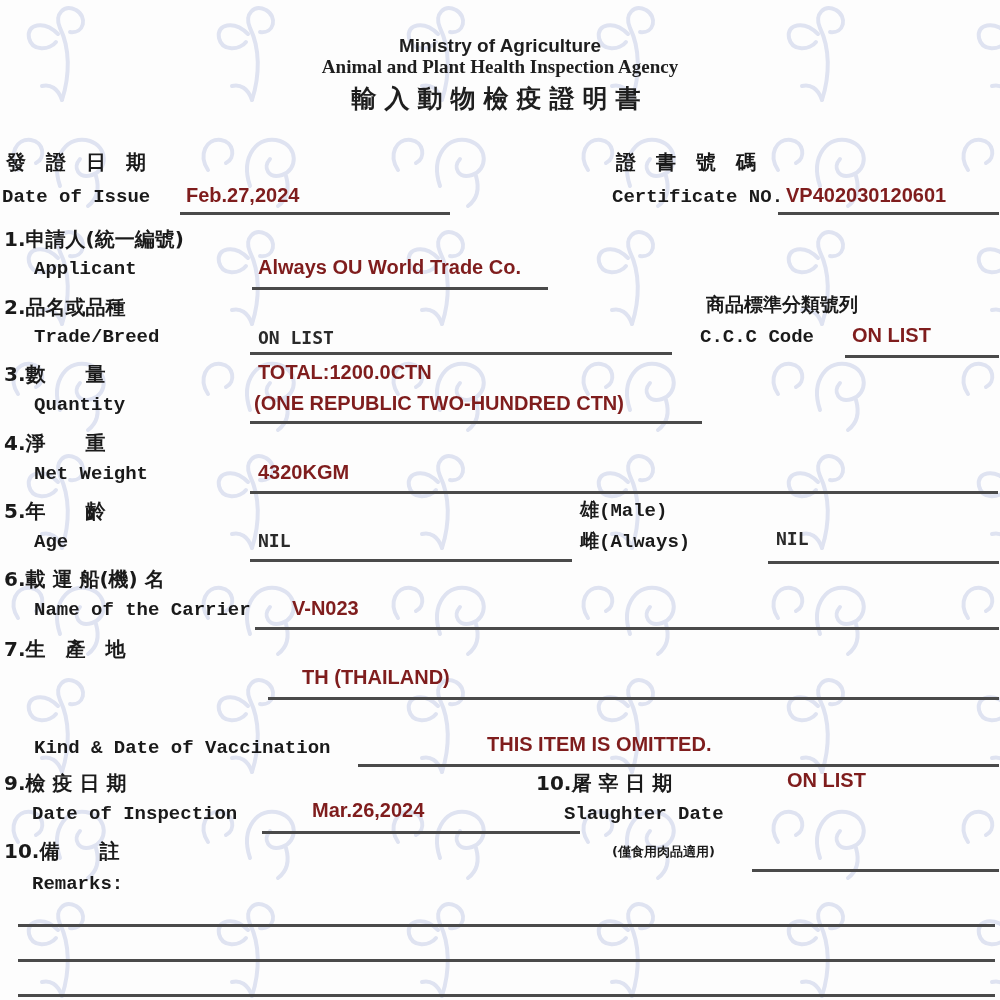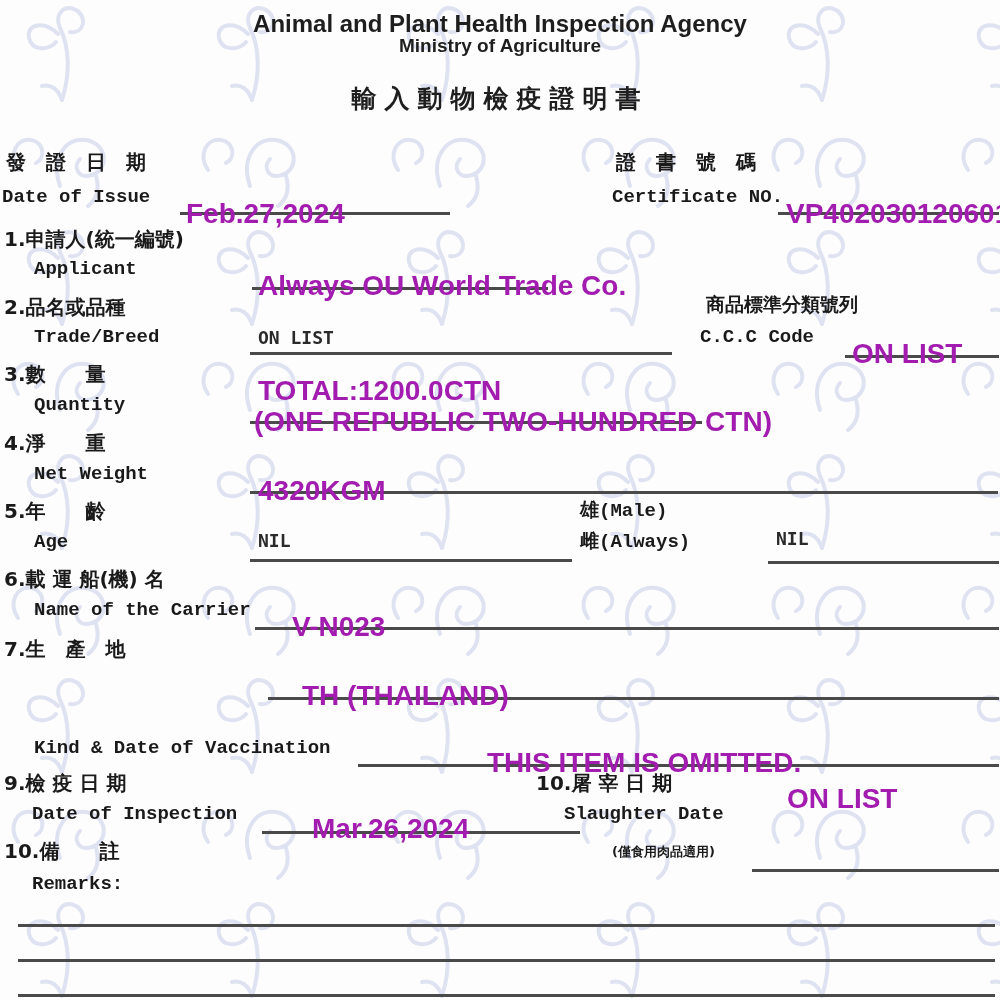--- a/index.html
+++ b/index.html
@@ -5,24 +5,24 @@
   html,body{margin:0;padding:0;background:#ffffff;}
   .page{
     position:relative;width:1000px;height:1000px;overflow:hidden;
     background:#fdfdfd;color:#1e1e1e;
   }
   .watermark{position:absolute;left:0;top:0;z-index:0;}
   .t{position:absolute;z-index:2;white-space:nowrap;line-height:1.15;}
   .zh{font-family:"DejaVu Sans",sans-serif;font-weight:bold;font-size:20px;color:#1a1a1a;}
   .zh-sm{font-family:"DejaVu Sans",sans-serif;font-weight:bold;font-size:13px;color:#1a1a1a;}
   .lbl{font-family:"Liberation Mono","DejaVu Sans Mono",monospace;font-weight:bold;font-size:19px;color:#1a1a1a;}
-  .val{font-family:"Liberation Sans","DejaVu Sans",sans-serif;font-weight:bold;font-size:28px;color:#a21caf;margin-top:14px;}
+  .val{font-family:"Liberation Sans","DejaVu Sans",sans-serif;font-weight:bold;font-size:20px;color:#7f1d1d;}
   .mval{font-family:"DejaVu Sans Mono","Liberation Mono",monospace;font-weight:bold;font-size:18px;color:#2a2a2a;}
   .center{left:0;width:1000px;text-align:center;}
-  .hdr1{font-family:Liberation Sans, sans-serif;font-weight:bold;font-size:24px;}
+  .hdr1{font-family:Liberation Serif, serif;font-weight:bold;font-size:19px;margin-top:46px;}
   .hdr2{font-family:"Liberation Sans",sans-serif;font-weight:bold;font-size:19px;}
   .hdrzh{font-family:"DejaVu Sans",sans-serif;font-weight:bold;font-size:25px;letter-spacing:8px;}
   .hdr5{font-family:"Liberation Sans",sans-serif;font-weight:bold;font-size:17px;letter-spacing:1px;}
   .rule{position:absolute;height:3px;background:#4a4a4a;z-index:1;}
 </style>
 </head>
 <body>
 
 <div class="page">
 

